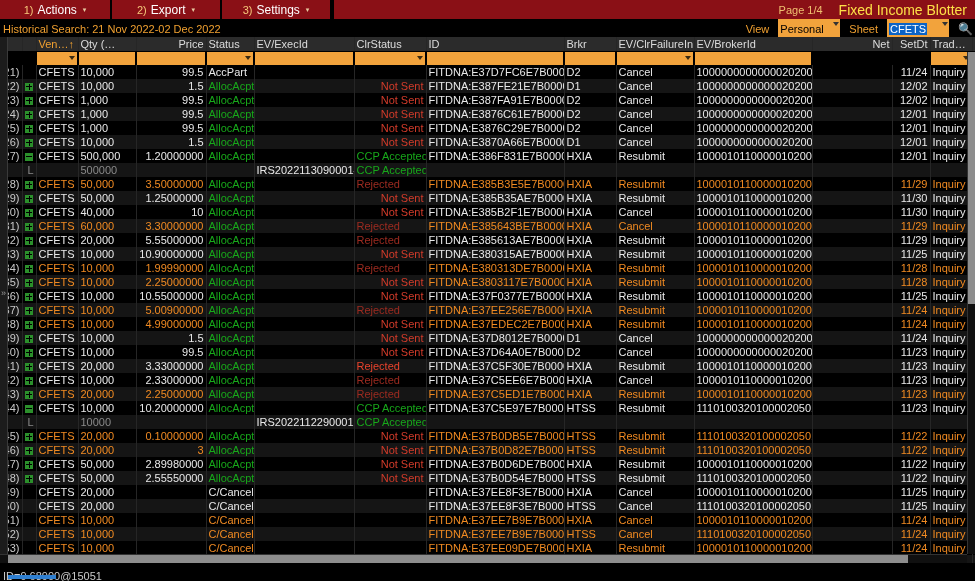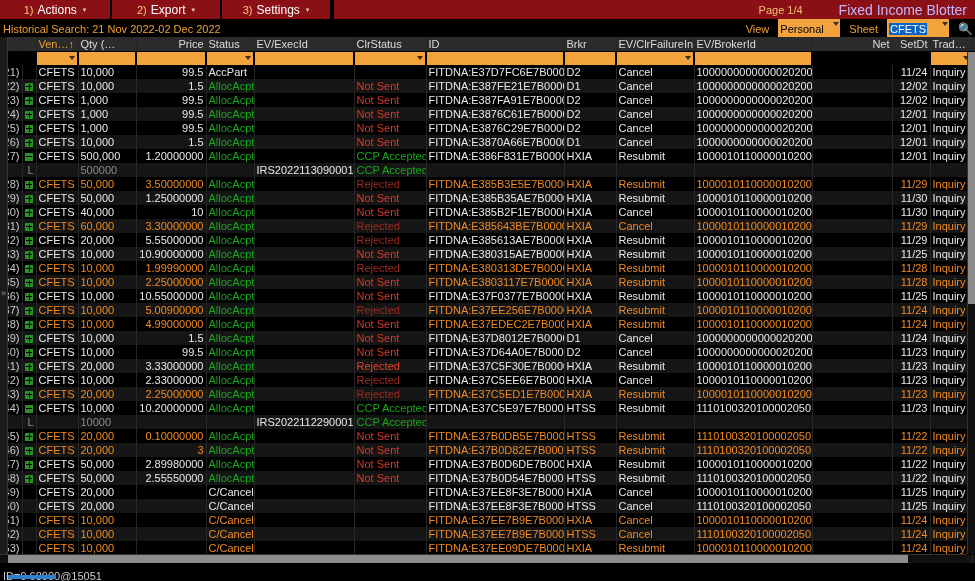--- a/index.html
+++ b/index.html
@@ -29,25 +29,25 @@
     white-space: nowrap;
   }
   .menu-btn .num { color: #f6c87a; font-size: 11px; }
   .menu-btn .caret { font-size: 7px; color: #e8c9a0; margin-left: 2px; }
   .menu-btn.m1 { width: 112px; }
   .menu-btn.m2 { width: 110px; }
   .menu-btn.m3 { width: 110px; }
   .menu-spacer {
     flex: 1; background: #8a1016;
     display: flex; align-items: center; justify-content: flex-end;
-    padding-right: 8px; gap: 24px;
+    padding-right: 8px; gap: 16px;
     border-left: 2px solid #000;
   }
   .page-ind { color: #f0c070; font-size: 11px; }
-  .blotter-title { color: #c4b5fd; font-size: 14px; white-space: nowrap; margin-left: 12px; }
+  .blotter-title { color: #fde047; font-size: 14px; white-space: nowrap; }
 
   
   .searchbar {
     height: 17px; background: #000;
     display: flex; align-items: center;
     position: relative;
   }
   .hist-search { color: #f0a030; font-size: 11px; padding-left: 3px; white-space: nowrap; }
   .view-tools {
     position: absolute; right: 2px; top: 0;
@@ -112,21 +112,21 @@
   tbody td { background: #000; }
   tr.alt td { background: #151515; }
   
   .num-r { text-align: right; }
   .ctr { text-align: center; }
 
   
   .c-white  { color: #e9e9e9; }
   .c-orange { color: #f08a22; }
   .c-green  { color: #17a81a; }
-  .c-red    { color: #d23b2a; }
+  .c-red    { color: #d23b2a; text-align: right; }
   .c-darkred{ color: #9d2b20; }
   .c-grey   { color: #8a8a8a; }
   .c-brightred { color: #e8432c; }
   .c-R { color: #1aa81a; }
   .c-P { color: #9d2230; }
 
   
   td.rownum {
     background: #000; color: #c9c9c9; font-size: 10px;
     text-align: right; padding-right: 2px; border-right: none;

